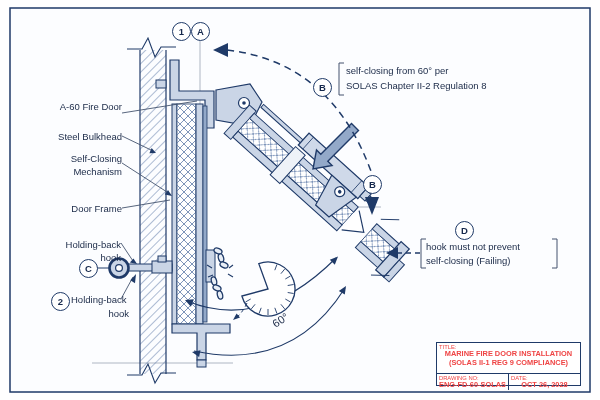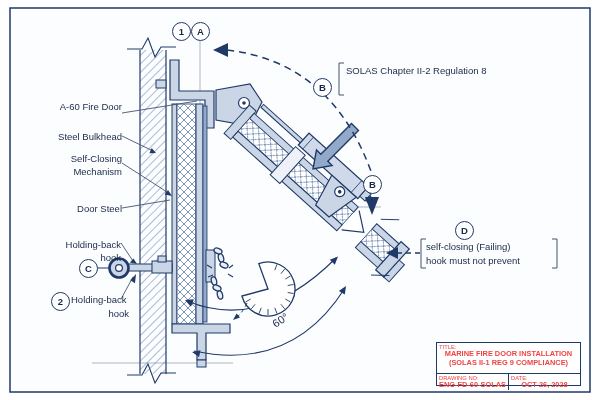--- a/index.html
+++ b/index.html
@@ -163,34 +163,35 @@
     <polygon points="386,253 398,247 398,259" fill="#1f3a68" stroke="none"></polygon>
   </g>
 </svg>
 
 <div class="lbl right" style="left:28px;top:100px;width:94px;">A-60 Fire Door</div>
 <div class="lbl right" style="left:28px;top:152px;width:94px;">
   <div>Self-Closing</div>
   <div>Mechanism</div>
 </div>
 <div class="lbl right" style="left:28px;top:130px;width:94px;">Steel Bulkhead</div>
-<div class="lbl right" style="left:28px;top:202px;width:94px;">Door Steel</div>
+<div class="lbl right" style="left:28px;top:202px;width:94px;">Door Frame</div>
 <div class="lbl right" style="left:28px;top:238px;width:93px;">
   <div>Holding-back</div>
   <div>hook</div>
 </div>
 <div class="lbl" style="left:71px;top:293px;">Holding-back</div>
 <div class="lbl right" style="left:71px;top:307px;width:58px;">hook</div>
 
 <div class="note" style="left:346px;top:63px;">
+  <div>self-closing from 60° per</div>
   <div>SOLAS Chapter II-2 Regulation 8</div>
 </div>
 <div class="note" style="left:426px;top:240px;line-height:14px;">
+  <div>hook must not prevent</div>
   <div>self-closing (Failing)</div>
-  <div>hook must not prevent</div>
 </div>
 <div class="angle-label">60°</div>
 
 <div class="callout" style="left:172px;top:22px;">1</div>
 <div class="callout" style="left:191px;top:22px;">A</div>
 <div class="callout" style="left:313px;top:78px;">B</div>
 <div class="callout" style="left:363px;top:175px;">B</div>
 <div class="callout" style="left:79px;top:259px;">C</div>
 <div class="callout" style="left:51px;top:292px;">2</div>
 <div class="callout" style="left:455px;top:221px;">D</div>

